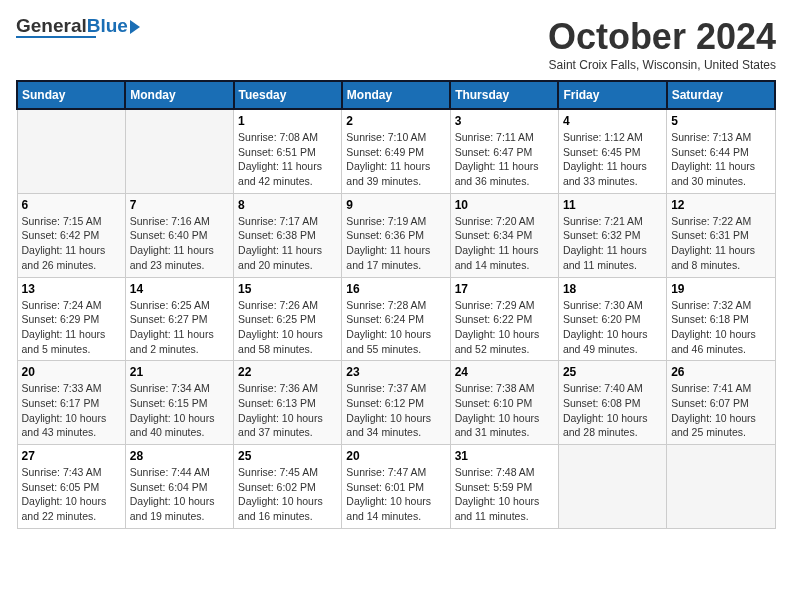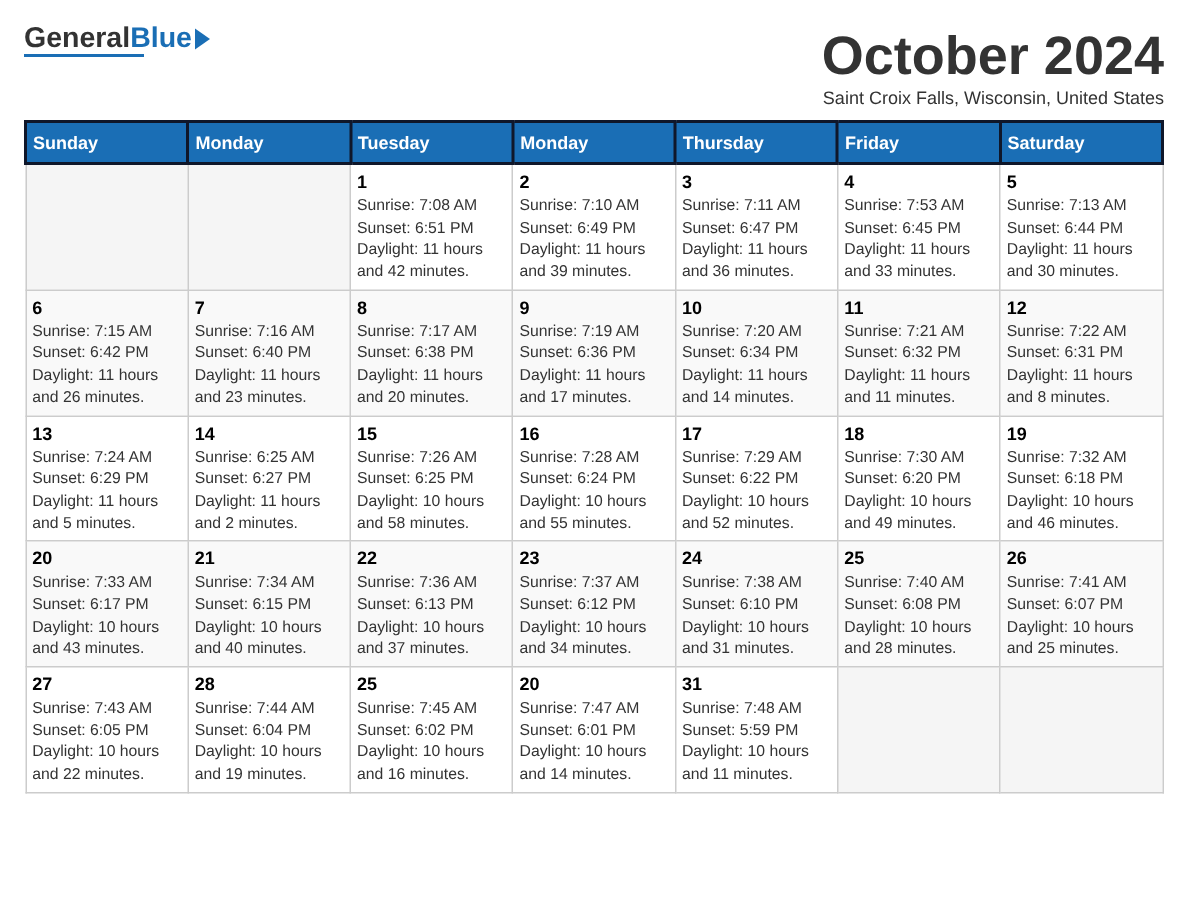--- a/index.html
+++ b/index.html
@@ -140,21 +140,21 @@
           <span class="day-number">3</span>
           <div class="day-info">
             <div>Sunrise: 7:11 AM</div>
             <div>Sunset: 6:47 PM</div>
             <div>Daylight: 11 hours and 36 minutes.</div>
           </div>
         </td>
         <td>
           <span class="day-number">4</span>
           <div class="day-info">
-            <div>Sunrise: 7:53 AM</div>
+            <div>Sunrise: 1:12 AM</div>
             <div>Sunset: 6:45 PM</div>
             <div>Daylight: 11 hours and 33 minutes.</div>
           </div>
         </td>
         <td>
           <span class="day-number">5</span>
           <div class="day-info">
             <div>Sunrise: 7:13 AM</div>
             <div>Sunset: 6:44 PM</div>
             <div>Daylight: 11 hours and 30 minutes.</div>

